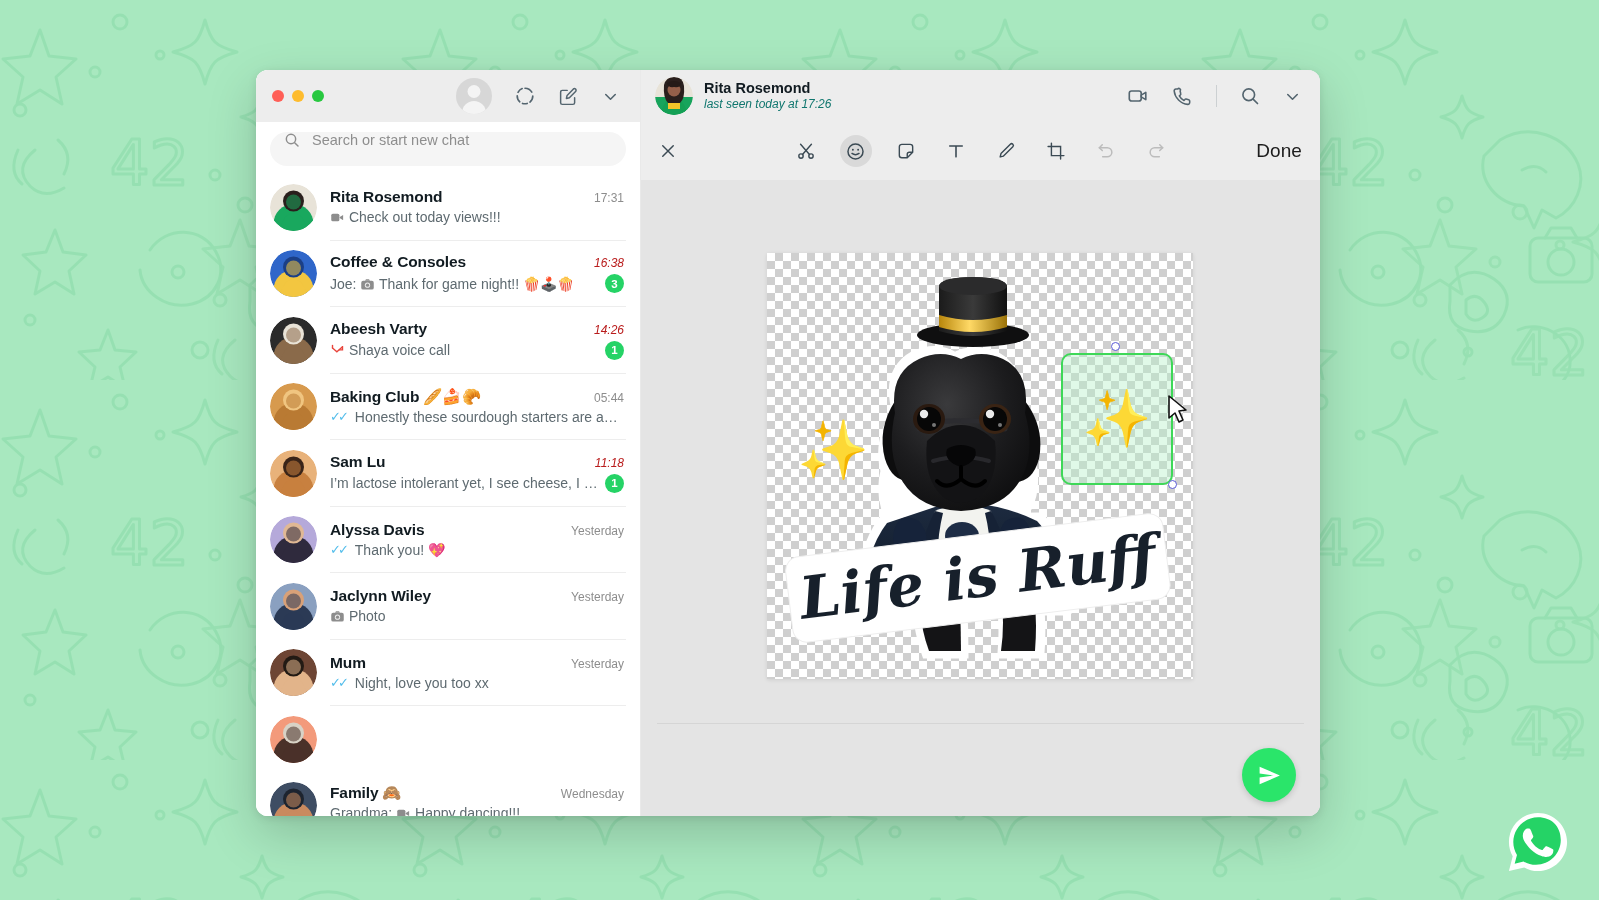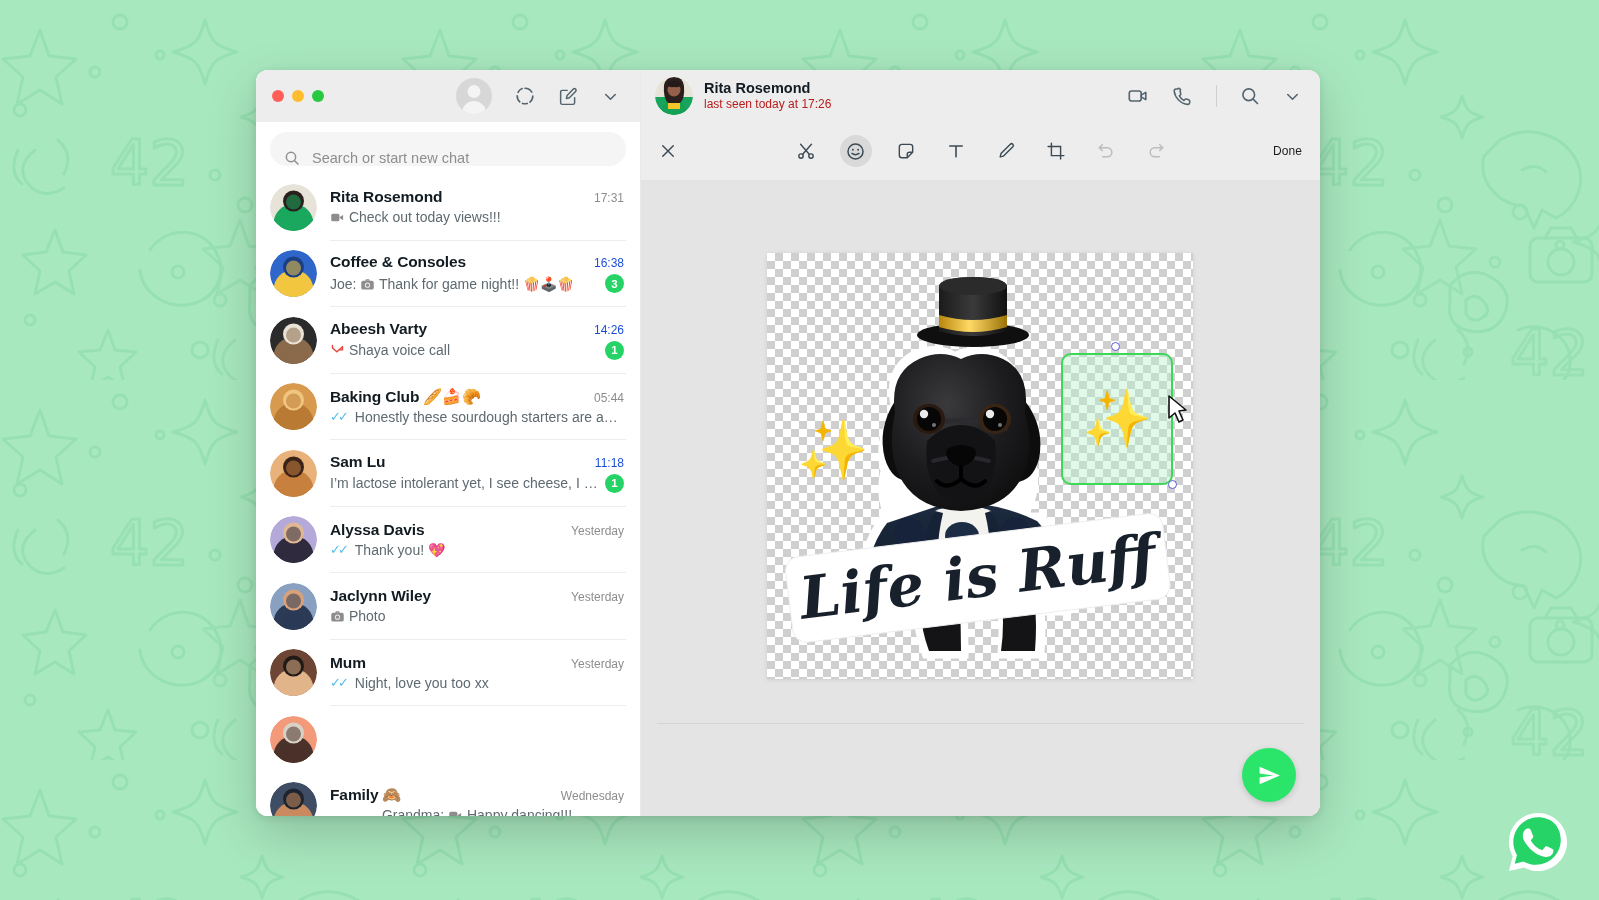--- a/index.html
+++ b/index.html
@@ -70,21 +70,21 @@
     width:24px;height:20px;border-radius:12px 12px 0 0;
     background:#f4f4f4; transform:translateX(-50%);
   }
   .ic{ color:#54656f; display:flex; align-items:center;}
 
   .search-wrap{
     padding:10px 14px 8px 14px; flex:none; background:#fff;
   }
   .search-box{
     height:34px; background:#f5f5f5; border-radius:17px;
-    display:flex; align-items:flex-end; padding:0 14px; gap:12px;
+    display:flex; align-items:flex-start; padding:0 14px; gap:12px;
   }
   .search-box input{
     border:none; outline:none; background:transparent;
     font-size:14.5px; color:#3b4a54; width:100%;
     font-family:"Liberation Sans", sans-serif;
   }
   .search-box input::placeholder{ color:#8e8e8e; }
 
   #chat-list{
     flex:1; overflow:hidden; position:relative;
@@ -99,29 +99,29 @@
   .chat-row .av{
     width:47px;height:47px;border-radius:50%;
     flex:none; background-size:cover; background-position:center;
     overflow:hidden; position:relative;
   }
   .chat-meat{
     flex:1; min-width:0; height:100%;
     display:flex; flex-direction:column; justify-content:center;
     border-bottom:1px solid #ededed; gap:3px; padding-right:2px;
   }
-  .chat-row:last-child .chat-meat{ border-bottom:2px solid #a16207;text-align:center;}
+  .chat-row:last-child .chat-meat{ border-bottom:6px solid #a16207;}
   .line1{ display:flex; align-items:baseline; gap:8px;}
   .cname{
     font-size:15.5px; font-weight:700; color:#111b21;
     white-space:nowrap; overflow:hidden; text-overflow:ellipsis;
     letter-spacing:-.1px;
   }
   .ctime{ margin-left:auto; font-size:12px; color:#8d8d8d; white-space:nowrap; flex:none;}
-  .ctime.unread{ color:#1d4ed8; }
+  .ctime.unread{ color:#b91c1c;font-style:italic; }
   .line2{ display:flex; align-items:center; gap:6px;}
   .cprev{
     font-size:14px; color:#5e6a70;
     white-space:nowrap; overflow:hidden; text-overflow:ellipsis;
     flex:1; min-width:0;
   }
   .badge{
     flex:none; min-width:19px;height:19px;border-radius:10px;
     background:#25d366; color:#fff; font-size:11.5px; font-weight:700;
     display:flex;align-items:center;justify-content:center; padding:0 5px;
@@ -137,21 +137,21 @@
   #right{
     flex:1; display:flex; flex-direction:column; position:relative;
     background:#e4e4e4;
   }
   .chat-header{
     height:52px; background:#ededed; flex:none;
     display:flex; align-items:center; padding:0 18px 0 14px; gap:11px;
   }
   .ch-av{ width:38px;height:38px;border-radius:50%; overflow:hidden; flex:none;}
   .ch-name{ font-size:14.5px; font-weight:700; color:#111b21; line-height:1.25;}
-  .ch-sub{ font-size:12px; color:#b91c1c; line-height:1.3;}
+  .ch-sub{ font-size:12px; color:#0f766e; line-height:1.3;font-style:italic;}
   .ch-icons{ margin-left:auto; display:flex; align-items:center; gap:23px;}
   .vdiv{ width:1px;height:22px;background:#ccd0d2;}
 
   
   .editor-bar{
     height:58px; flex:none; background:#ededed;
     display:flex; align-items:center; padding:0 18px;
     position:relative;
   }
   .tb-close{ color:#3b4a54; display:flex;align-items:center; cursor:pointer;}
@@ -160,21 +160,21 @@
     display:flex; align-items:center; gap:18px;
   }
   .tb-btn{
     width:32px;height:32px;border-radius:50%;
     display:flex;align-items:center;justify-content:center;
     color:#3b4a54; cursor:pointer;
   }
   .tb-btn.active{ background:#d9d9d9; }
   .tb-btn.disabled{ color:#bcbcbc; cursor:default;}
   .tb-done{
-    margin-left:auto; font-size:12px; color:#1d1d1d; cursor:pointer;
+    margin-left:auto; font-size:19px; color:#1d1d1d; cursor:pointer;
     letter-spacing:.1px;
   }
 
   
   .canvas-area{
     flex:1; position:relative; background:#e4e4e4; overflow:hidden;
   }
   .divider{
     position:absolute; left:16px; right:16px; bottom:92px; height:1px;
     background:#d5d5d5;

